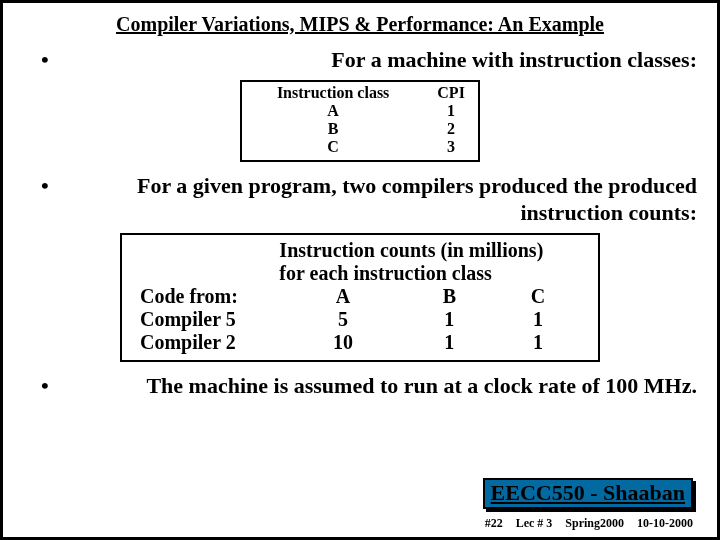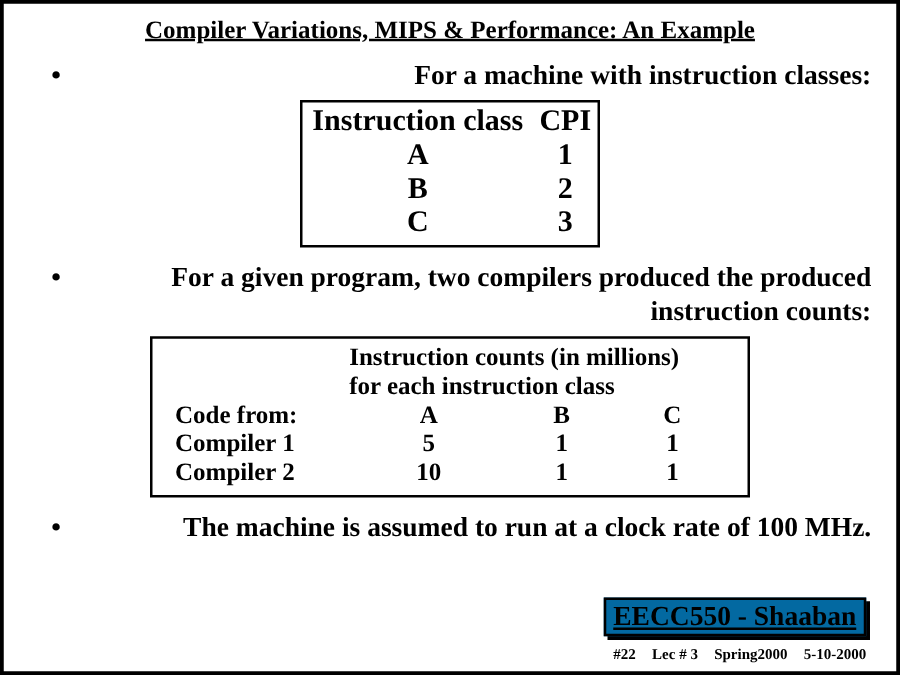--- a/index.html
+++ b/index.html
@@ -43,21 +43,21 @@
     border: 2px solid #000;
     margin: 6px auto 10px auto;
   }
   .tablebox.small {
     width: 240px;
     padding: 2px 0 4px 0;
   }
   .tablebox.small table {
     width: 100%;
     border-collapse: collapse;
-    font-size: 24px;
+    font-size: 16px;
     font-weight: bold;
   }
   .tablebox.small td { text-align: center; padding: 0 4px; }
   .tablebox.big {
     width: 480px;
     padding: 4px 14px 6px 14px;
   }
   .bigtbl {
     width: 100%;
     border-collapse: collapse;
@@ -137,21 +137,21 @@
         <td></td>
         <td colspan="3" class="hdr1">for each instruction class</td>
       </tr>
       <tr>
         <td class="lab">Code from:</td>
         <td class="colh">A</td>
         <td class="colh">B</td>
         <td class="colh">C</td>
       </tr>
       <tr>
-        <td class="lab">Compiler 1</td>
+        <td class="lab">Compiler 5</td>
         <td class="val">5</td>
         <td class="val">1</td>
         <td class="val">1</td>
       </tr>
       <tr>
         <td class="lab">Compiler 2</td>
         <td class="val">10</td>
         <td class="val">1</td>
         <td class="val">1</td>
       </tr>
@@ -162,16 +162,16 @@
   <div class="bullet">
     <div class="dot">•</div>
     <div class="txt">The machine is assumed to run at a clock rate of 100 MHz.</div>
   </div>
 
   <div class="footer1">EECC550 - Shaaban</div>
   <div class="footer2">
     <span>#22</span>
     <span>Lec # 3</span>
     <span>Spring2000</span>
-    <span>5-10-2000</span>
+    <span>10-10-2000</span>
   </div>
 
 </div>
 
 </body></html>

